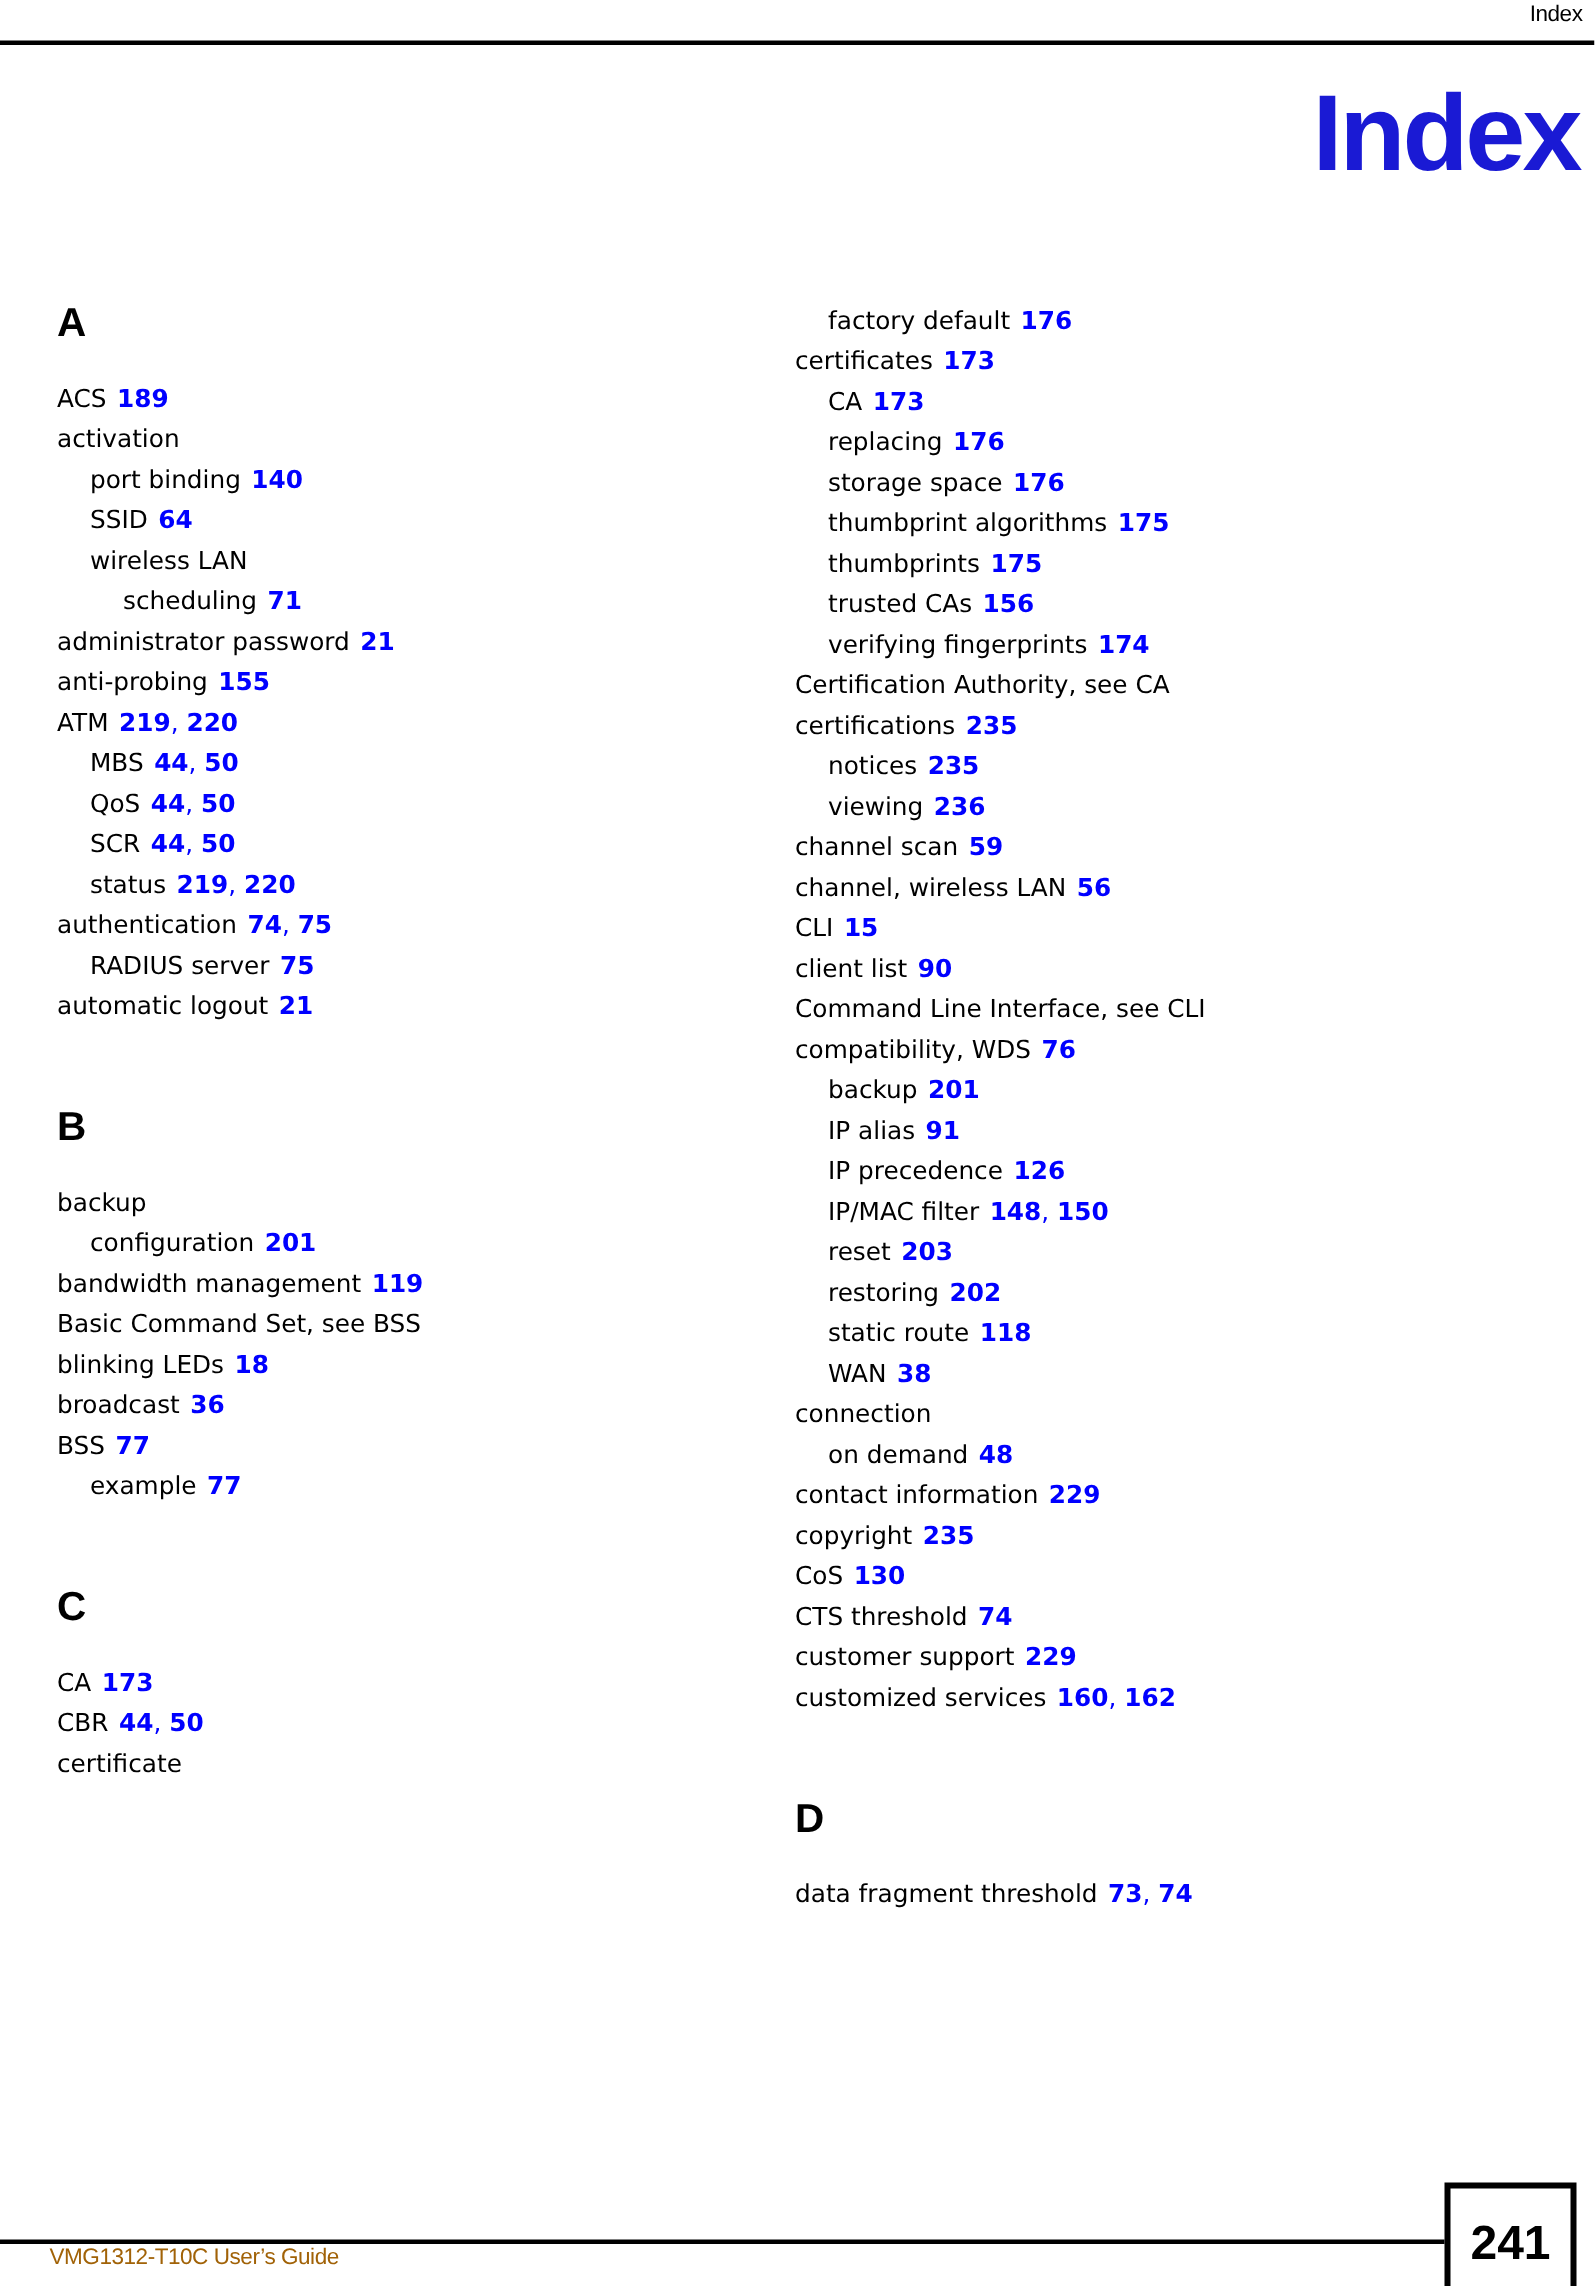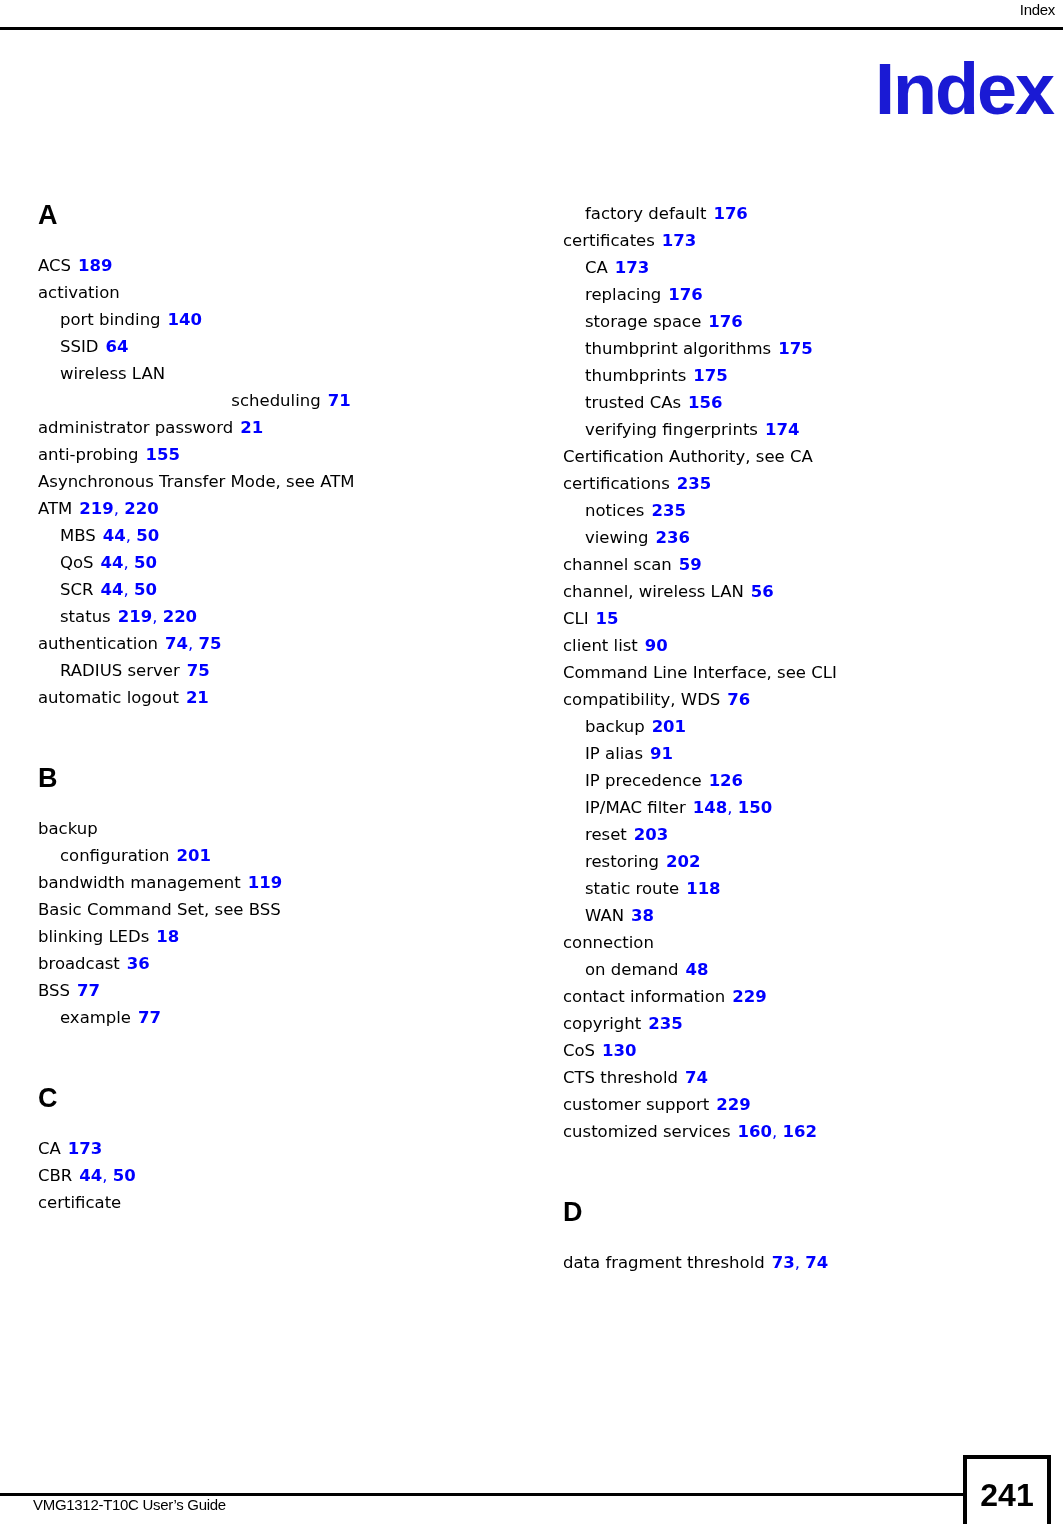--- a/index.html
+++ b/index.html
@@ -64,42 +64,42 @@
     top: 200px;
     width: 1063px;
     height: 1240px;
   }
   .index-column {
     position: absolute;
     top: 0;
     width: 462px;
   }
   .index-column.col-left  { left: 38px; }
-  .index-column.col-right { left: 563px; }
+  .index-column.col-right { left: 530px; }
 
   .letter-heading {
     font-family: "Liberation Sans", sans-serif;
     font-weight: bold;
     font-size: 27px;
     line-height: 30px;
     color: #000000;
     margin: 0 0 22px 0;
   }
   .letter-heading.spaced-above { margin-top: 52px; }
 
   .entry {
     font-family: "DejaVu Sans", sans-serif;
     font-size: 16.5px;
     line-height: 27px;
     color: #000000;
     white-space: nowrap;
   }
   .entry.lvl-0 { padding-left: 0px; }
   .entry.lvl-1 { padding-left: 22px; }
-  .entry.lvl-2 { padding-left: 44px; text-align: center; }
+  .entry.lvl-2 { padding-left: 44px; }
 
   .entry .pages {
     color: #0000ff;
     font-weight: bold;
     margin-left: 7px;
   }
   .entry .pages .sep {
     font-weight: normal;
   }
 </style>
@@ -117,21 +117,20 @@
   <div class="index-column col-left" id="col-left">
       <div class="letter-heading">A</div>
       <div class="entry lvl-0"><span>ACS</span><span class="pages"><span>189</span></span></div>
       <div class="entry lvl-0"><span>activation</span></div>
       <div class="entry lvl-1"><span>port binding</span><span class="pages"><span>140</span></span></div>
       <div class="entry lvl-1"><span>SSID</span><span class="pages"><span>64</span></span></div>
       <div class="entry lvl-1"><span>wireless LAN</span></div>
       <div class="entry lvl-2"><span>scheduling</span><span class="pages"><span>71</span></span></div>
       <div class="entry lvl-0"><span>administrator password</span><span class="pages"><span>21</span></span></div>
       <div class="entry lvl-0"><span>anti-probing</span><span class="pages"><span>155</span></span></div>
-      <div class="entry lvl-0"><span>Asynchronous Transfer Mode, see ATM</span></div>
       <div class="entry lvl-0"><span>ATM</span><span class="pages"><span>219</span><span class="sep">, </span><span>220</span></span></div>
       <div class="entry lvl-1"><span>MBS</span><span class="pages"><span>44</span><span class="sep">, </span><span>50</span></span></div>
       <div class="entry lvl-1"><span>QoS</span><span class="pages"><span>44</span><span class="sep">, </span><span>50</span></span></div>
       <div class="entry lvl-1"><span>SCR</span><span class="pages"><span>44</span><span class="sep">, </span><span>50</span></span></div>
       <div class="entry lvl-1"><span>status</span><span class="pages"><span>219</span><span class="sep">, </span><span>220</span></span></div>
       <div class="entry lvl-0"><span>authentication</span><span class="pages"><span>74</span><span class="sep">, </span><span>75</span></span></div>
       <div class="entry lvl-1"><span>RADIUS server</span><span class="pages"><span>75</span></span></div>
       <div class="entry lvl-0"><span>automatic logout</span><span class="pages"><span>21</span></span></div>
       <div class="letter-heading spaced-above">B</div>
       <div class="entry lvl-0"><span>backup</span></div>
@@ -182,16 +181,16 @@
       <div class="entry lvl-0"><span>CoS</span><span class="pages"><span>130</span></span></div>
       <div class="entry lvl-0"><span>CTS threshold</span><span class="pages"><span>74</span></span></div>
       <div class="entry lvl-0"><span>customer support</span><span class="pages"><span>229</span></span></div>
       <div class="entry lvl-0"><span>customized services</span><span class="pages"><span>160</span><span class="sep">, </span><span>162</span></span></div>
       <div class="letter-heading spaced-above">D</div>
       <div class="entry lvl-0"><span>data fragment threshold</span><span class="pages"><span>73</span><span class="sep">, </span><span>74</span></span></div>
     </div>
 </div>
 
 <div style="position:absolute;left:0;top:1493px;width:1012px;height:3px;background:#000000;"></div>
-<div style="position:absolute;left:33px;top:1496px;font-family:'Liberation Sans',sans-serif;font-size:15px;letter-spacing:-0.3px;color:#000000;white-space:nowrap;">VMG1312-T10C User’s Guide</div>
+<div style="position:absolute;left:33px;top:1496px;font-family:'Liberation Sans',sans-serif;font-size:15px;letter-spacing:-0.3px;color:#a16207;white-space:nowrap;">VMG1312-T10C User’s Guide</div>
 <div style="position:absolute;left:963px;top:1455px;width:88px;height:80px;border:4px solid #000000;background:#ffffff;box-sizing:border-box;">
   <div style="font-family:'Liberation Sans',sans-serif;font-weight:bold;font-size:32px;line-height:72px;text-align:center;color:#000000;">241</div>
 </div>
 
 </body></html>

